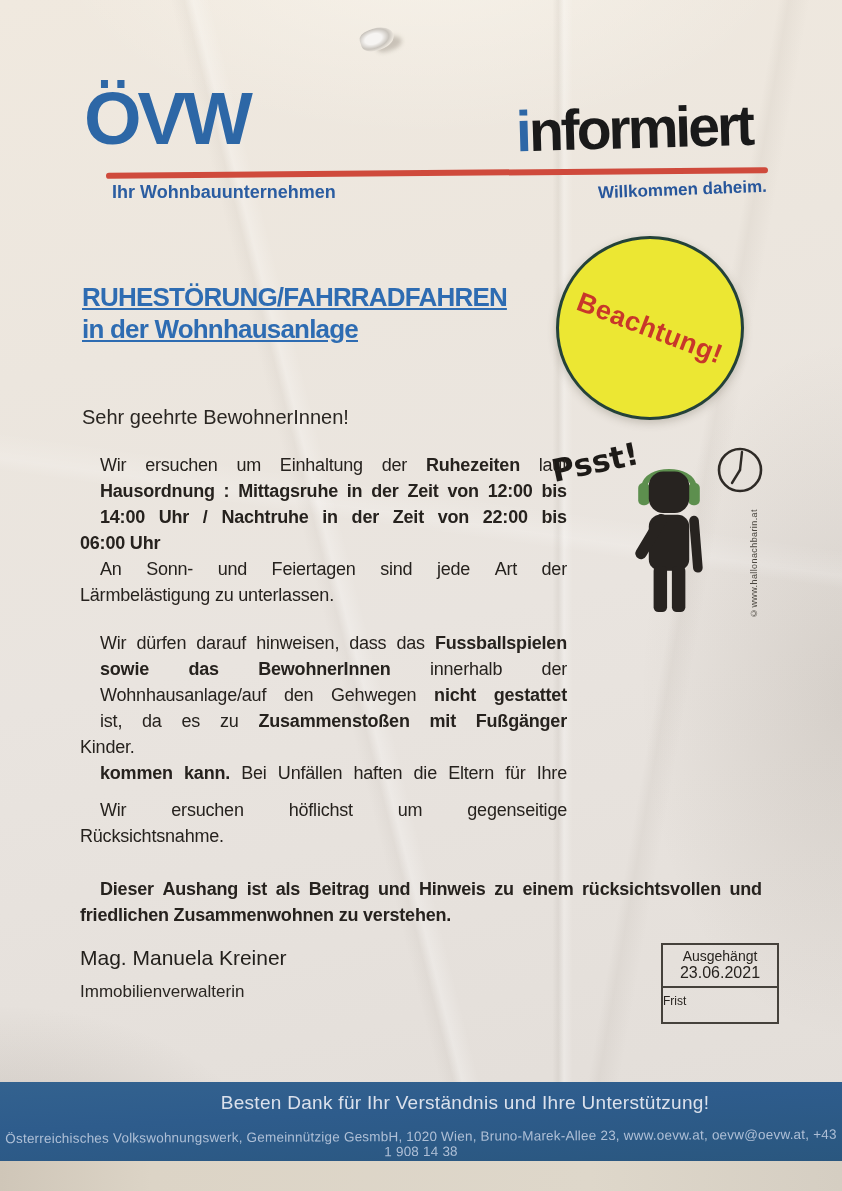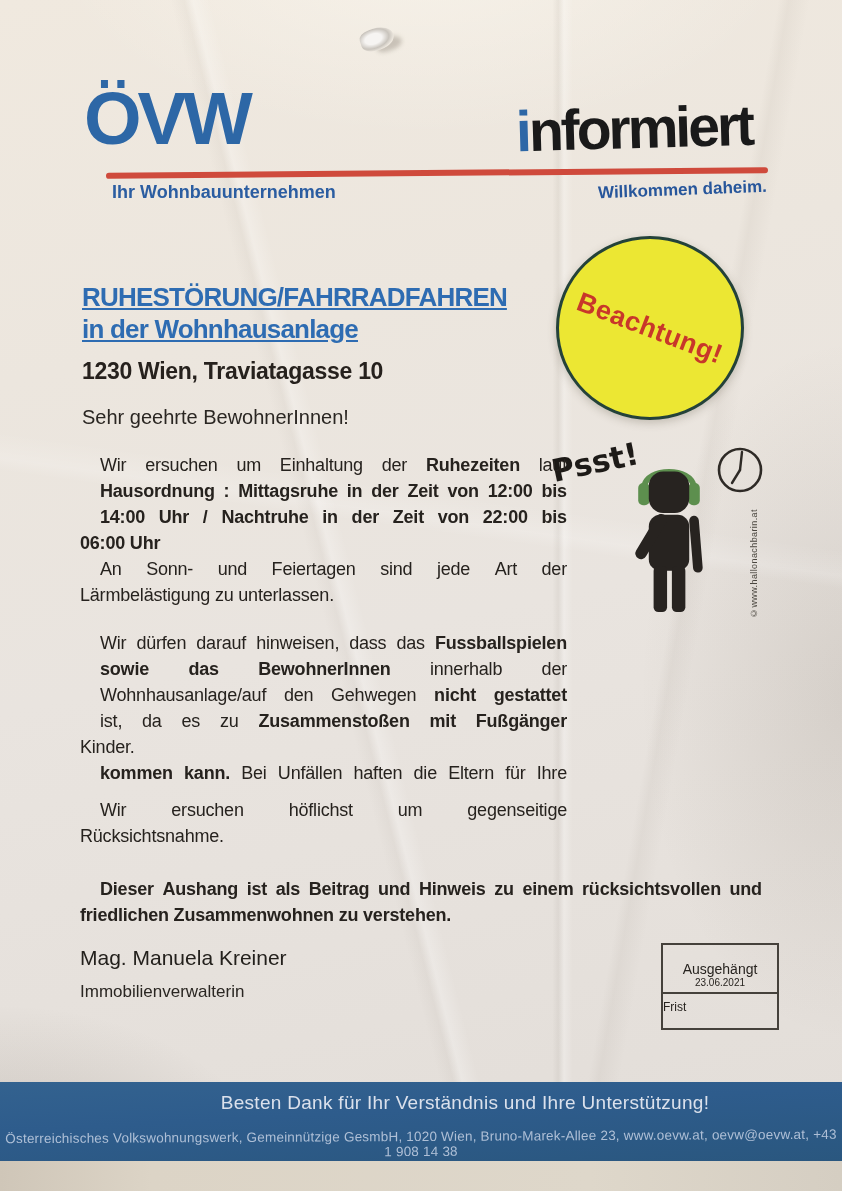--- a/index.html
+++ b/index.html
@@ -56,23 +56,23 @@
   .psst{position:absolute;left:551px;top:444px;font-size:31px;font-weight:600;color:#1d1a17;
     transform:rotate(-12deg);font-family:"DejaVu Sans",sans-serif;}
   .figure{position:absolute;left:627px;top:460px;}
   .clock{position:absolute;left:713px;top:443px;}
   .credit{position:absolute;left:749px;top:494px;height:124px;writing-mode:vertical-rl;
     transform:rotate(180deg);font-size:9px;color:#4a463f;letter-spacing:.4px;}
   
   .sig-name{position:absolute;left:80px;top:946px;font-size:21px;color:#23201c;}
   .sig-role{position:absolute;left:80px;top:982px;font-size:17px;color:#2a2622;}
   .stamp{position:absolute;left:661px;top:943px;width:114px;border:2px solid #45413b;color:#27231f;}
-  .stamp .top{border-bottom:2px solid #45413b;text-align:center;padding:16px 0 4px;}
+  .stamp .top{border-bottom:2px solid #45413b;text-align:center;padding:3px 0 4px;}
   .stamp .top .l1{font-size:14px;}
-  .stamp .top .l2{font-size:10px;}
+  .stamp .top .l2{font-size:16px;}
   .stamp .bottom{height:28px;text-align:left;font-size:12px;padding-top:6px;}
   
   .footer-bar{position:absolute;left:0;top:1082px;width:842px;height:79px;
     background:linear-gradient(177deg,#33628f 0%,var(--footer-blue,#2e5c8c) 40%,#2a577f 100%);}
   .footer-thanks{position:absolute;left:0;top:1092px;width:842px;text-align:center;
     font-size:19px;color:#dbe1ec;letter-spacing:.3px;margin-left:44px;}
   .footer-company{position:absolute;left:0;top:1129px;width:842px;text-align:center;
     font-size:13.5px;color:#aebfd6;letter-spacing:.2px;transform:rotate(-.3deg);}
   .edge{position:absolute;left:0;top:1161px;width:842px;height:30px;
     background:linear-gradient(90deg,#cfc6b8 0%,#dcd4c6 18%,#ded7ca 70%,#d5cec2 100%);}
@@ -87,21 +87,20 @@
   <div class="logo">ÖVW</div>
   <div class="rule"></div>
   <div class="logo-tag">Ihr Wohnbauunternehmen</div>
   <div class="masthead"><span class="i">i</span><span>nformiert</span></div>
   <div class="mast-tag">Willkommen daheim.</div>
 
   <div class="title">
     <div>RUHESTÖRUNG/FAHRRADFAHREN</div>
     <div>in der Wohnhausanlage</div>
   </div>
-  <div class="address">1230 Wien, Traviatagasse 10</div>
   <div class="salutation">Sehr geehrte BewohnerInnen!</div>
 
   <div class="sticker">
     <span>Beachtung!</span>
   </div>
 
   <div class="psst">Psst!</div>
   <svg class="figure" width="84" height="154" viewBox="0 0 86 160">
     <path d="M17 28 C20 7, 66 7, 69 28" fill="none" stroke="#5d8f4e" stroke-width="6" stroke-linecap="round"></path>
     <rect x="11" y="24" width="12" height="23" rx="5" fill="#5d8f4e"></rect>

